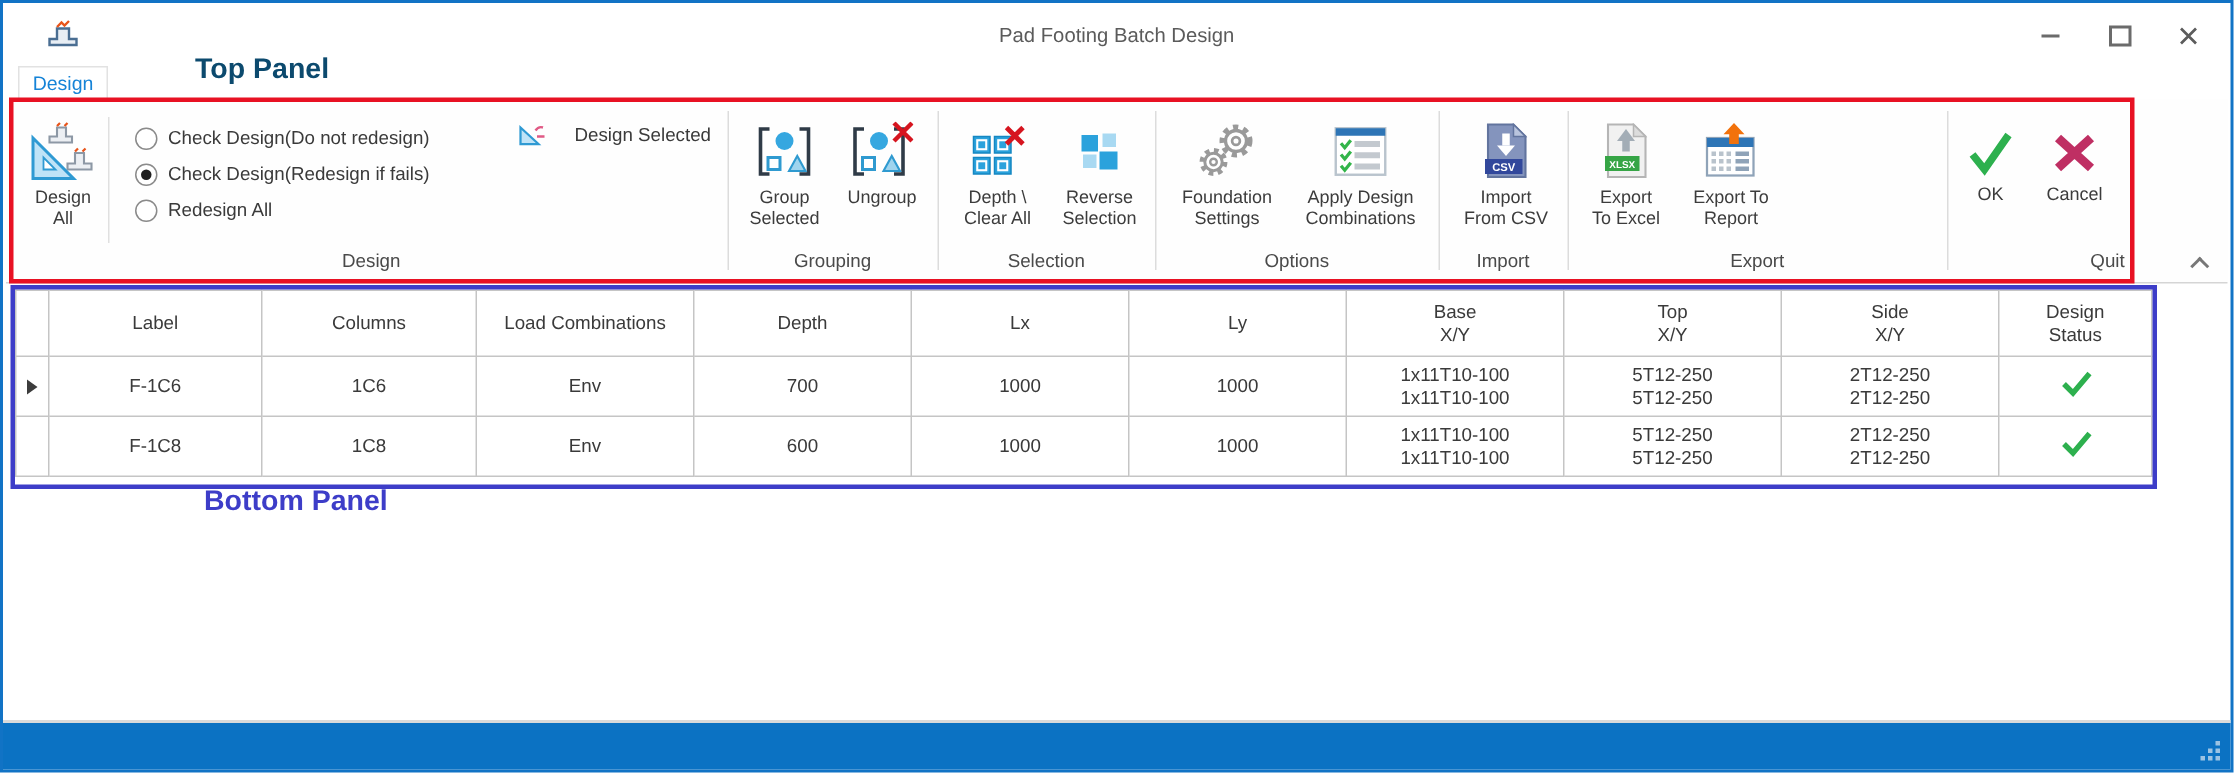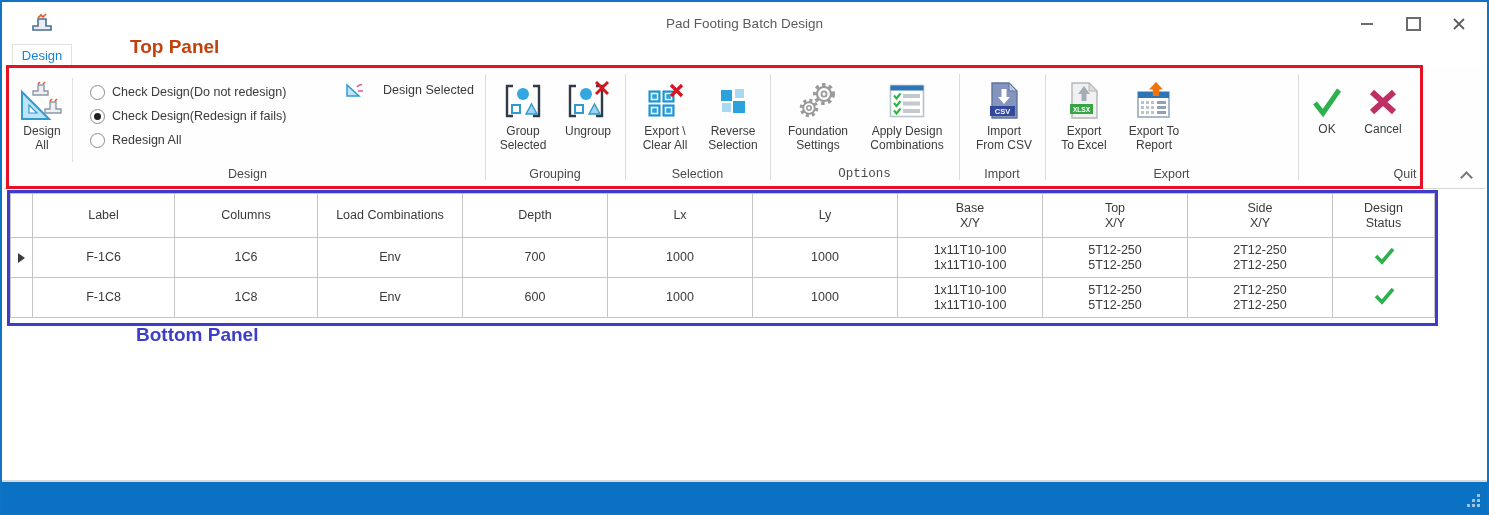--- a/index.html
+++ b/index.html
@@ -12,21 +12,21 @@
   .win-title{position:absolute;left:0;right:0;top:12px;text-align:center;font-size:13.5px;color:#5b5b5b;}
   .win-controls{position:absolute;right:18px;top:8px;display:flex;gap:30px;align-items:center;height:24px;}
   .wc{width:16px;height:16px;display:flex;align-items:center;justify-content:center;cursor:default;}
   .min-glyph{width:12px;height:2px;background:#6b6b6b;}
   .max-glyph{width:11px;height:10px;border:2px solid #6b6b6b;}
 
   
   .tab{position:absolute;left:10px;top:42px;width:58px;height:21px;background:#fff;border:1px solid #e2e2e2;border-bottom:none;color:#1583d7;font-size:13px;text-align:center;line-height:21px;}
 
   
-  .annot-top{position:absolute;left:128px;top:34px;font-size:19px;font-weight:bold;color:#c2410c;z-index:20;}
+  .annot-top{position:absolute;left:128px;top:34px;font-size:19px;font-weight:bold;color:#0c4a6e;z-index:20;}
   .annot-bottom{position:absolute;left:134px;top:322px;font-size:19px;font-weight:bold;color:#3d3dc8;z-index:20;}
   .red-rect{position:absolute;left:4px;top:63px;width:1411px;height:118px;border:3px solid #e81123;z-index:15;pointer-events:none;}
   .blue-rect{position:absolute;left:5px;top:188px;width:1425px;height:130px;border:3px solid #3d3dc8;z-index:15;pointer-events:none;}
 
   
   .ribbon{position:absolute;left:2px;right:2px;top:64px;height:122px;background:#fefefe;border-bottom:1px solid #d5d5d5;}
   .vsep{position:absolute;top:8px;height:106px;width:1px;background:#dcdcdc;}
   .minisep{position:absolute;left:68px;top:12px;height:84px;width:1px;background:#e0e0e0;}
   .grp-caption{position:absolute;top:101px;font-size:12.5px;color:#4a4a4a;text-align:center;}
   .bbtn{position:absolute;top:12px;display:flex;flex-direction:column;align-items:center;font-size:12px;color:#3c3c3c;text-align:center;line-height:14px;cursor:default;}
@@ -184,21 +184,21 @@
           <g fill="none" stroke="#fff" stroke-width="1.4">
             <rect x="5.5" y="10.5" width="6" height="6"></rect>
             <rect x="19.5" y="10.5" width="6" height="6"></rect>
             <rect x="5.5" y="24.5" width="6" height="6"></rect>
             <rect x="19.5" y="24.5" width="6" height="6"></rect>
           </g>
           <path d="M25 2 L36 13 M36 2 L25 13" stroke="#d6151f" stroke-width="3.2" fill="none"></path>
         </svg>
       </span>
       <span class="lbl">
-        <span>Export \</span>
+        <span>Depth \</span>
         <span>Clear All</span>
       </span>
     </div>
 
     <div class="bbtn" style="left:696px;width:66px;">
       <span class="icon">
         <svg width="28" height="28" viewBox="0 0 28 28">
           <rect x="2" y="3" width="11" height="11" fill="#2ba2dc"></rect>
           <rect x="16" y="2" width="9" height="9" fill="#a8d9f2"></rect>
           <rect x="3" y="16" width="9" height="9" fill="#a8d9f2"></rect>
@@ -334,21 +334,21 @@
         </svg>
       </span>
       <span class="lbl">
           <span>Cancel</span>
         </span>
     </div>
 
     <div class="grp-caption" style="left:6px;width:475px;">Design</div>
     <div class="grp-caption" style="left:481px;width:140px;">Grouping</div>
     <div class="grp-caption" style="left:621px;width:145px;">Selection</div>
-    <div class="grp-caption" style="left:766px;width:189px;font-family:Liberation Mono, monospace;">Options</div>
+    <div class="grp-caption" style="left:766px;width:189px;">Options</div>
     <div class="grp-caption" style="left:955px;width:86px;">Import</div>
     <div class="grp-caption" style="left:1041px;width:253px;">Export</div>
     <div class="grp-caption" style="left:1294px;width:120px;padding-left:47px;">Quit</div>
 
     <div class="chevron"></div>
   </div>
 
   <div class="grid-wrap">
     <table class="grid">
       <colgroup>

